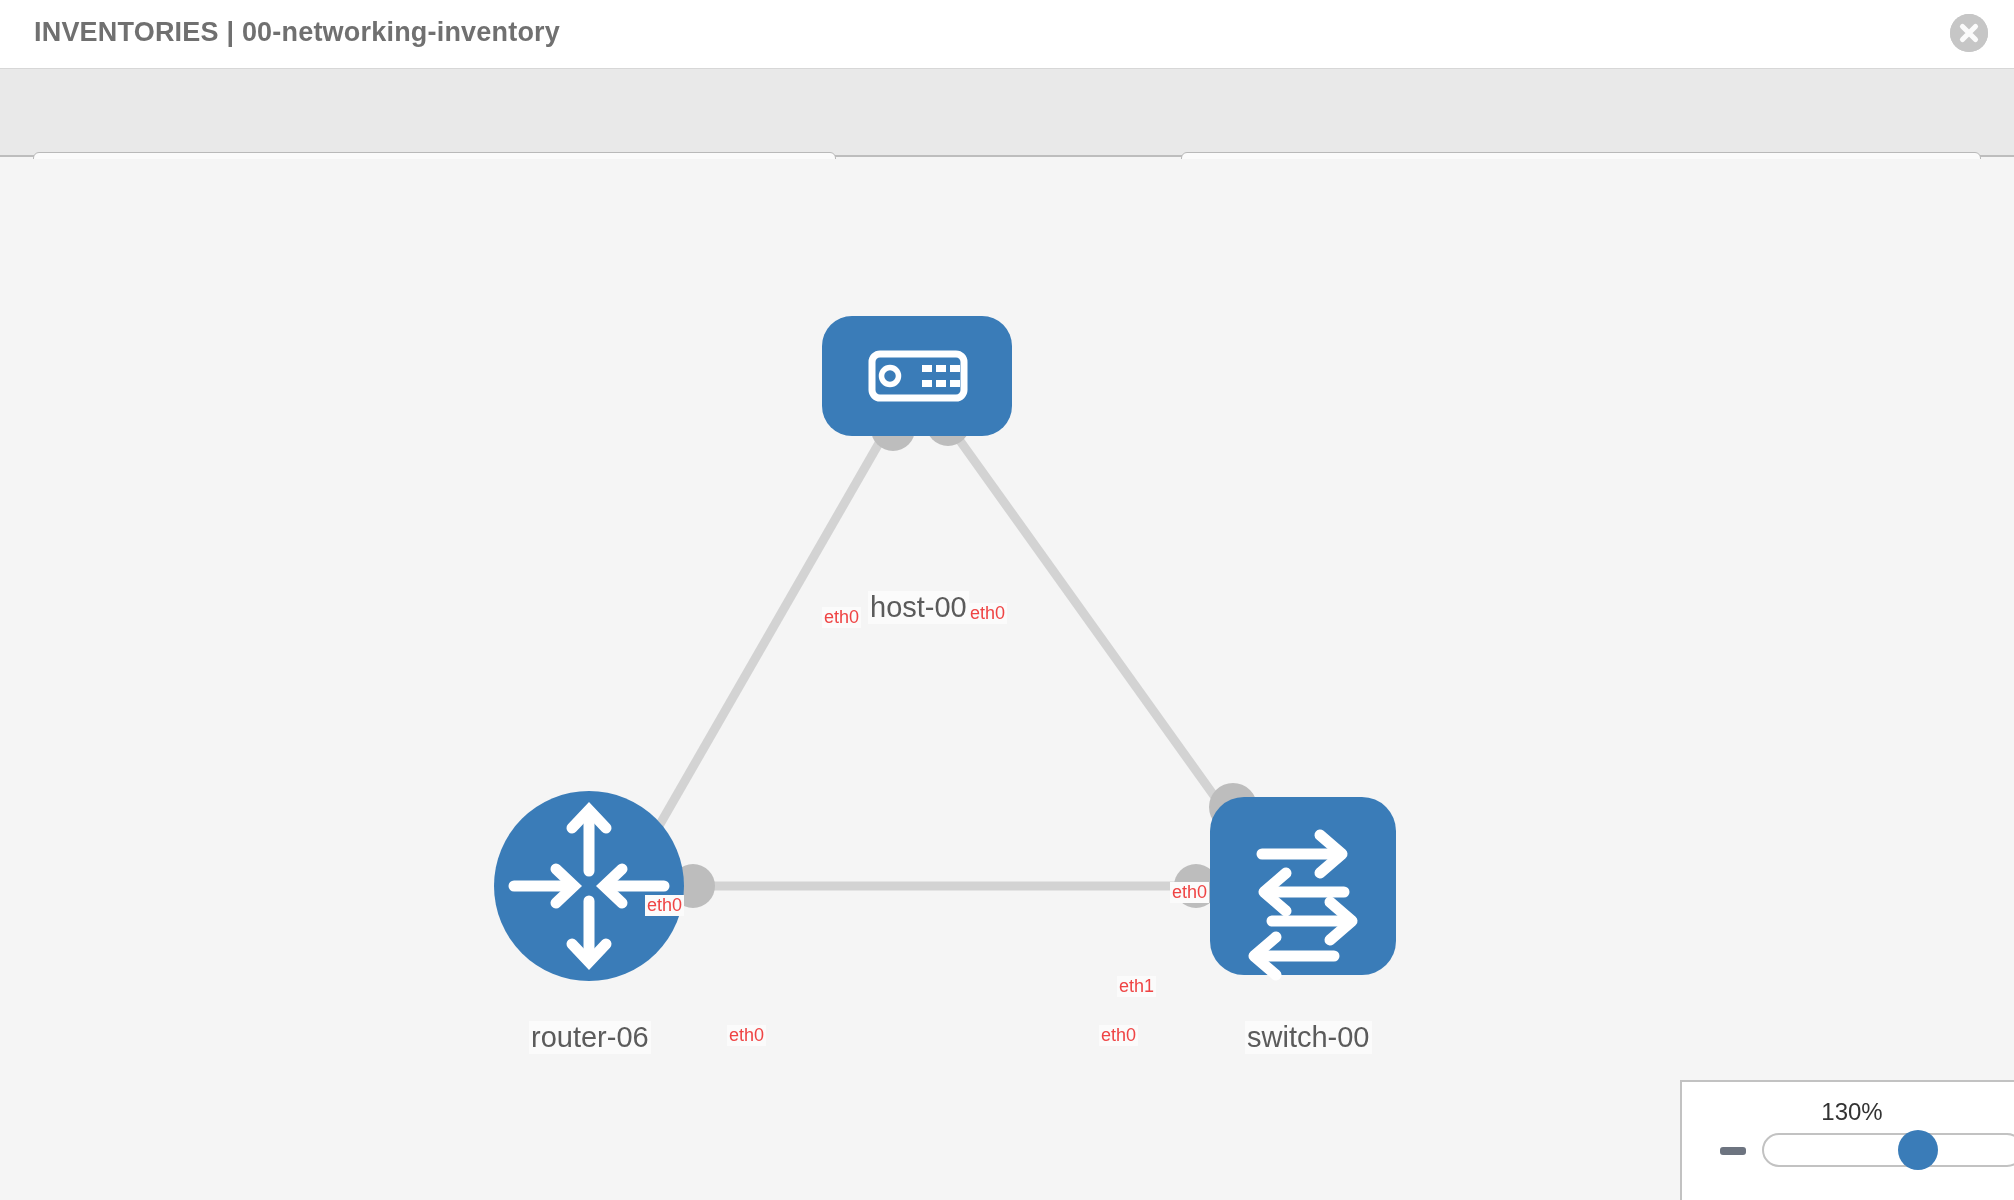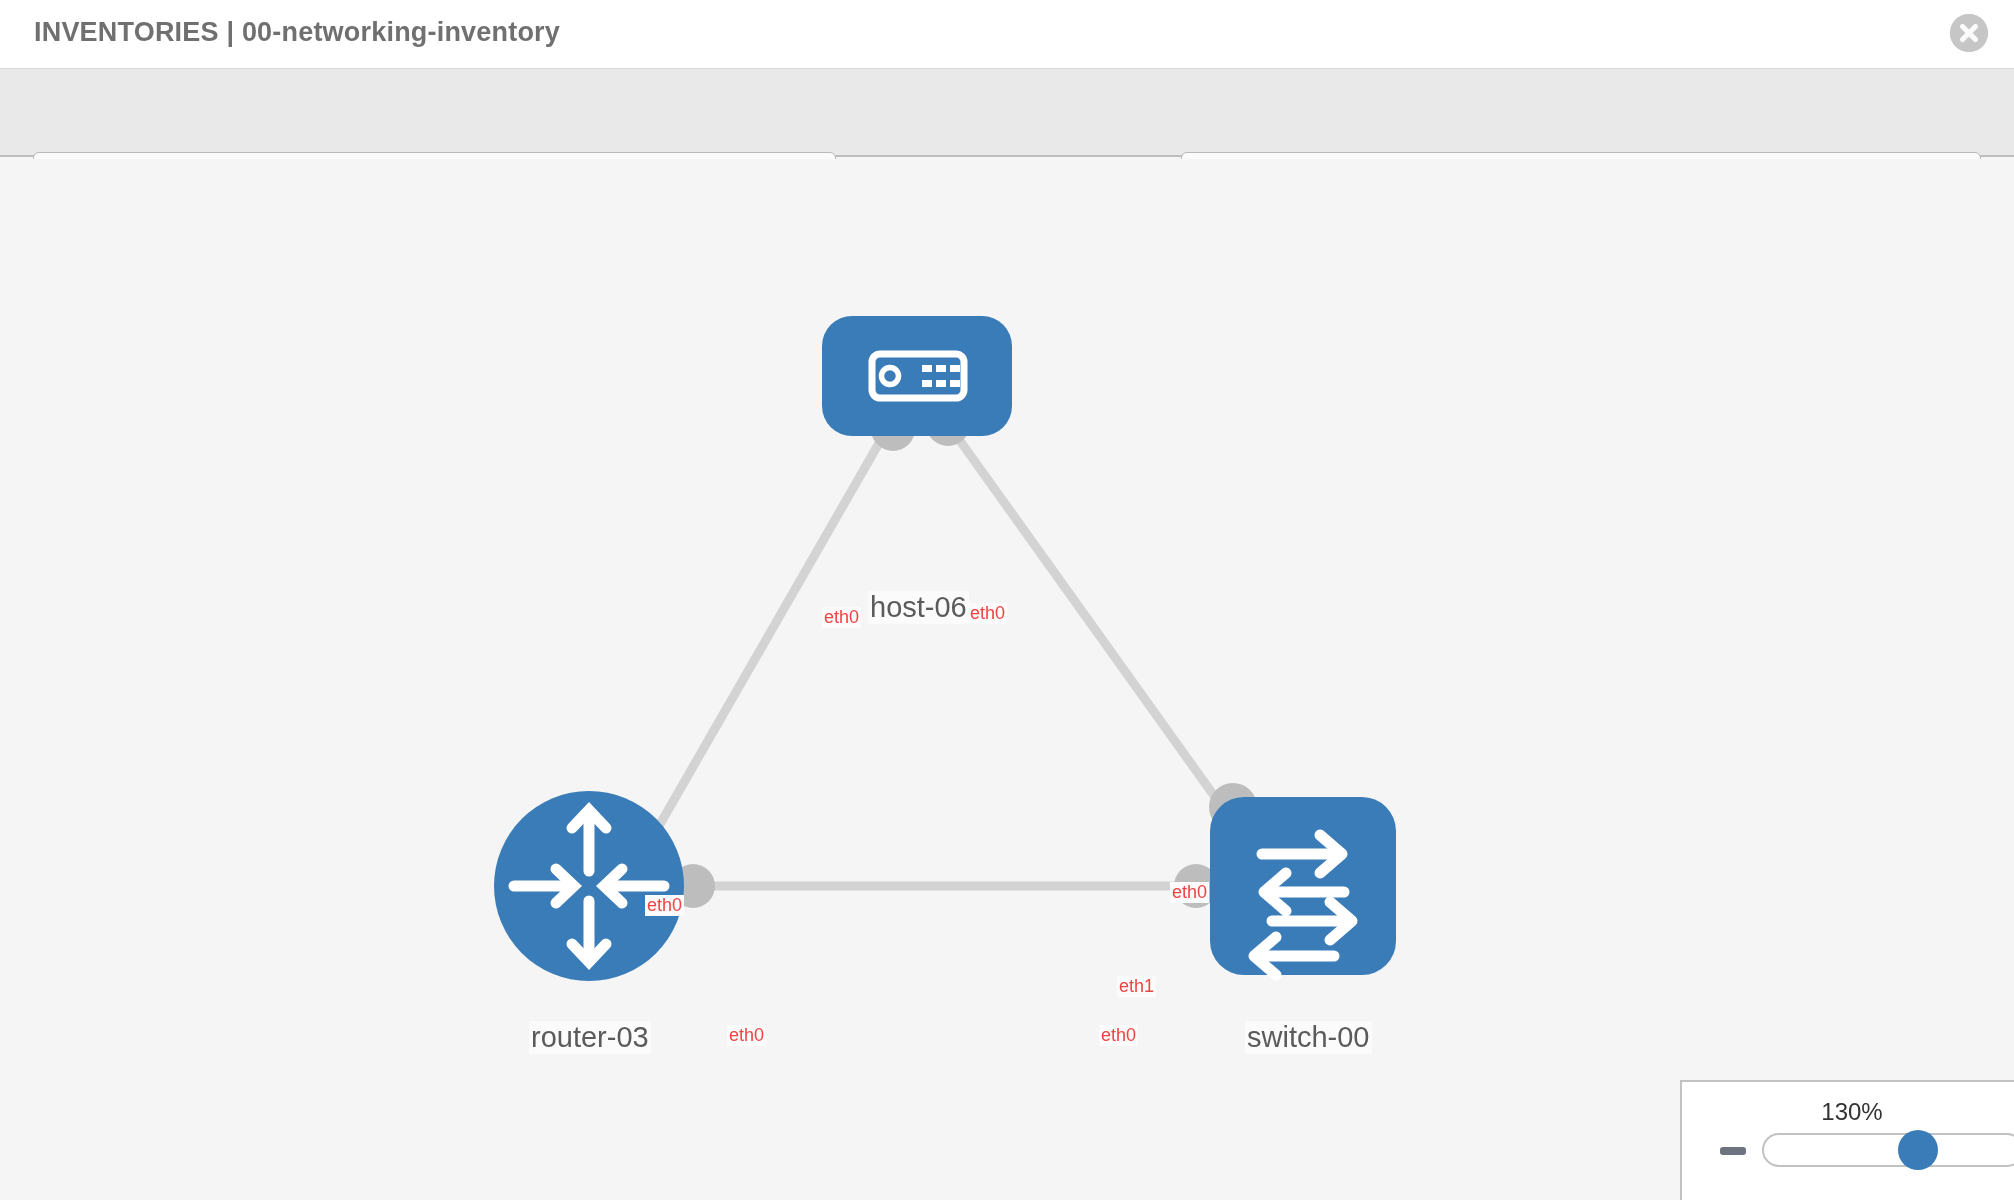--- a/index.html
+++ b/index.html
@@ -229,22 +229,22 @@
 
           <path d="M1272 762 L1350 762"></path>
           <path d="M1330 743 L1352 762 L1330 781"></path>
 
           <path d="M1334 797 L1256 797"></path>
           <path d="M1276 778 L1254 797 L1276 816"></path>
         </g>
       </g>
     </svg>
 
-    <div class="node-label" style="left:868px; top:432px;">host-06</div>
-    <div class="node-label" style="left:529px; top:862px;">router-03</div>
+    <div class="node-label" style="left:868px; top:432px;">host-00</div>
+    <div class="node-label" style="left:529px; top:862px;">router-06</div>
     <div class="node-label" style="left:1245px; top:862px;text-align:center;">switch-00</div>
 
     <div class="edge-label" style="left:822px;  top:448px;">eth0</div>
     <div class="edge-label" style="left:968px;  top:444px;">eth0</div>
     <div class="edge-label" style="left:645px;  top:736px;">eth0</div>
     <div class="edge-label" style="left:1170px; top:723px;">eth0</div>
     <div class="edge-label" style="left:1099px; top:866px;">eth0</div>
     <div class="edge-label" style="left:1117px; top:817px;">eth1</div>
     <div class="edge-label" style="left:727px;  top:866px;">eth0</div>
 

